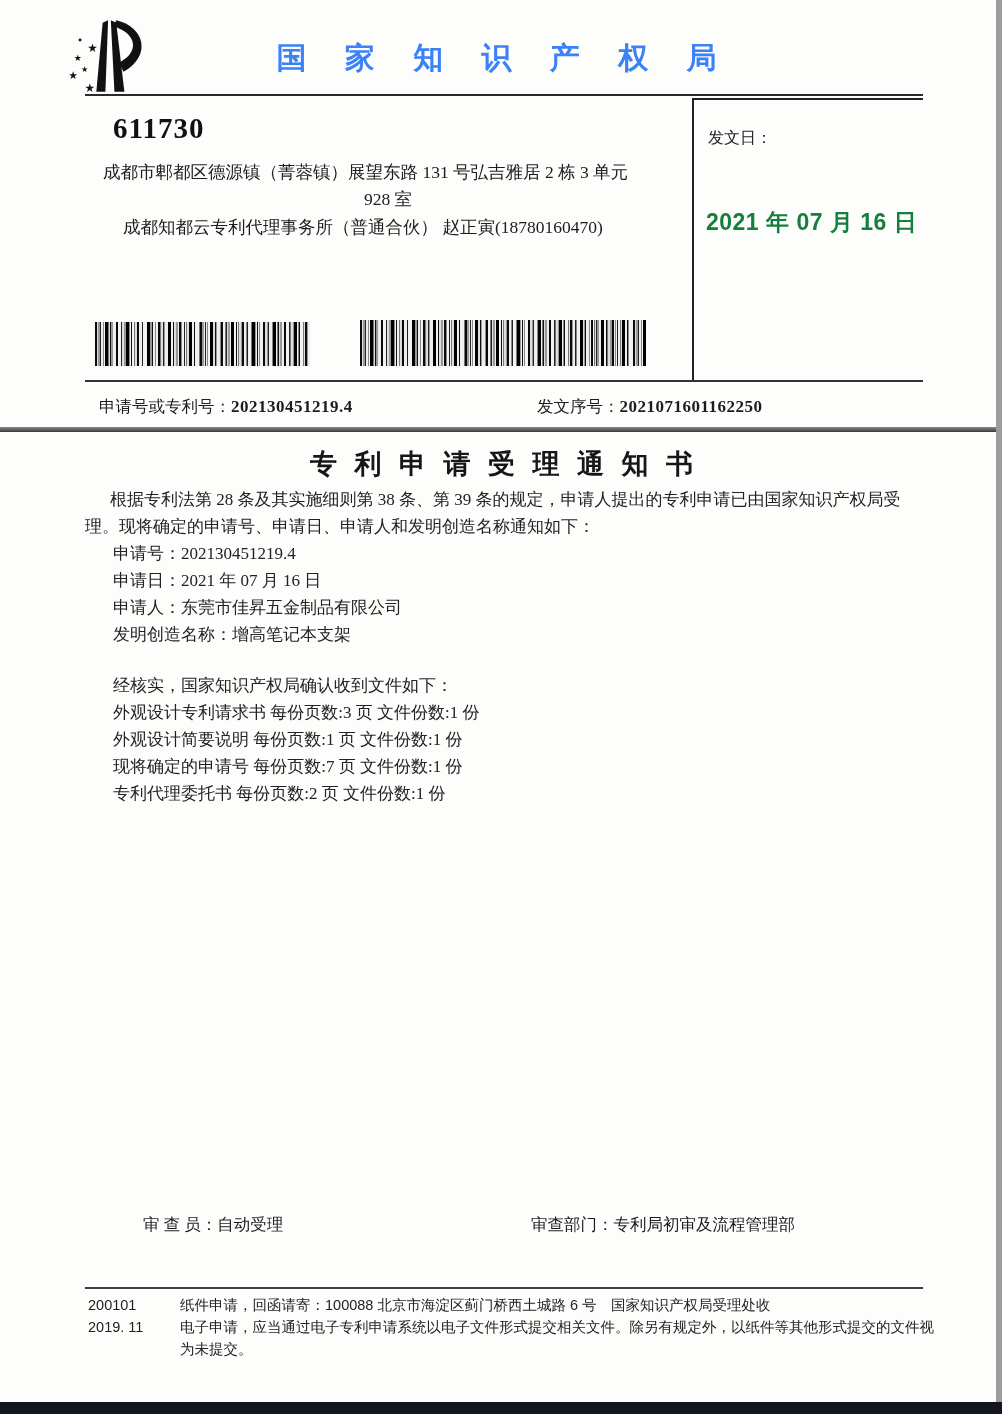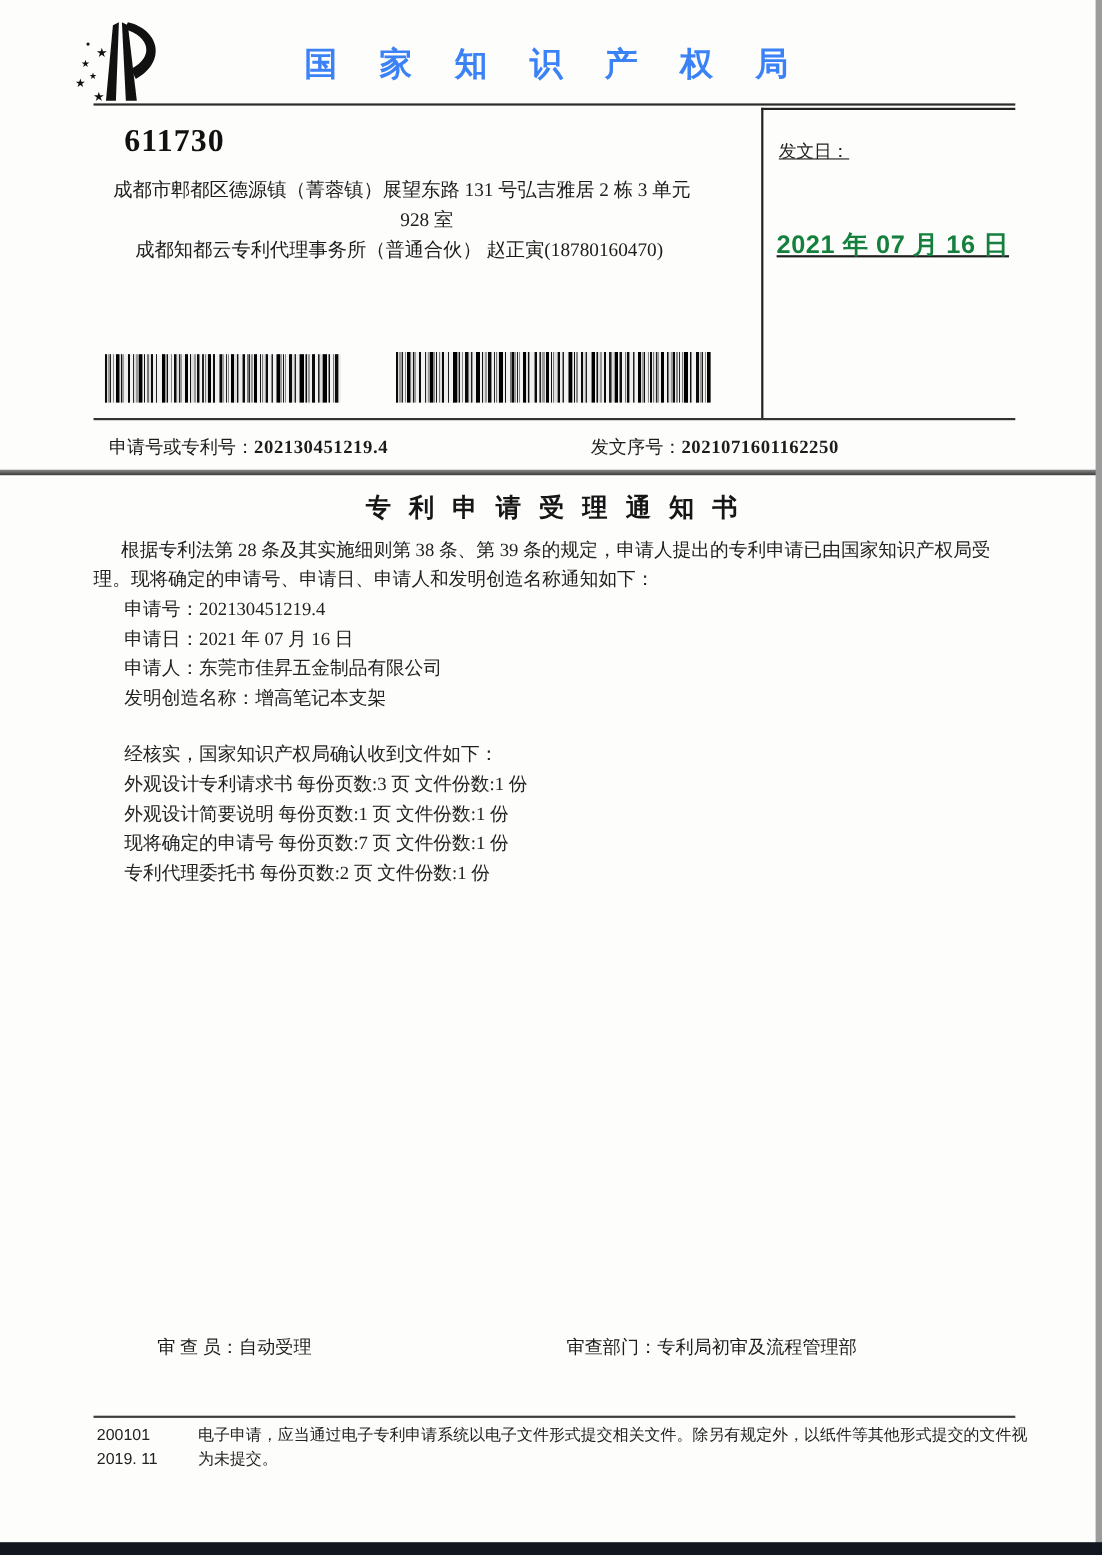--- a/index.html
+++ b/index.html
@@ -18,21 +18,21 @@
   }
   .header-rule { position:absolute; left:85px; top:94px; width:838px; height:2px; background:#2b2b2b; }
   
   .mail-block { position:absolute; left:85px; top:112px; width:606px; }
   .postal { margin-left:28px; font-size:29px; font-weight:bold; letter-spacing:1px; color:#111; }
   .addr1 { margin-top:14px; margin-left:18px; font-size:17.5px; line-height:27px; }
   .addr2 { text-align:center; font-size:17.5px; line-height:27px; }
   .recipient { margin-top:1px; margin-left:38px; font-size:17.5px; line-height:27px; }
   .date-box {
     position:absolute; left:692px; top:98px; width:231px; height:282px;
-    border-left:2px solid #222; border-top:2px solid #222;text-decoration:underline;
+    border-left:2px solid #222; border-top:2px solid #222;
   }
   .date-label { margin:28px 0 0 14px; font-size:16px; color:#222; }
   .date-value {
     margin:58px 0 0 12px; font-size:23px; font-weight:bold; letter-spacing:0.5px;
     font-family:"Liberation Sans","DejaVu Sans",sans-serif; color:#15803d;
   }
   
   .barcode {
     position:absolute; background-color:#fff;
     background-image:
@@ -48,34 +48,34 @@
   .numbers-row .ser { position:absolute; left:452px; }
   .numbers-row b { font-size:17px; letter-spacing:0.5px;text-align:right; }
   .thick-rule {
     position:absolute; left:0; top:427px; width:1002px; height:5px;
     background:linear-gradient(#8a8a8a,#3a3a3a);
   }
   
   .notice-title {
     position:absolute; left:85px; top:446px; width:838px; text-align:center;
     font-family:"Liberation Sans","DejaVu Sans",sans-serif;
-    font-size:23px; font-weight:bold; letter-spacing:5px; color:#161616;
+    font-size:27px; font-weight:bold; letter-spacing:5px; color:#161616;
   }
   .body-block { position:absolute; left:85px; top:486px; width:842px; font-size:17px; line-height:27px; color:#222; }
   .intro { text-indent:25px; }
   .field-line, .doc-line, .received-intro { margin-left:28px; }
   .received-intro { margin-top:24px; }
   
   .tips { position:absolute; left:85px; top:960px; width:848px; font-size:15px; line-height:29px; color:#2a2a2a; }
   .tips-label { margin-bottom:2px; }
   .tip-item { text-indent:30px; }
   
   .signoff { position:absolute; left:85px; top:1214px; width:838px; font-size:16.5px; }
   .signoff .examiner { position:absolute; left:58px; }
-  .signoff .dept { position:absolute; left:430px; }
+  .signoff .dept { position:absolute; left:446px; }
   
   .footer-rule { position:absolute; left:85px; top:1287px; width:838px; height:2px; background:#3d3d3d; }
   .page-footer {
     position:absolute; left:88px; top:1294px; width:860px; display:flex;
     font-family:"Liberation Sans","DejaVu Sans",sans-serif; font-size:14.5px; line-height:22px; color:#222;
   }
   .footer-codes { width:92px; flex:none; }
   .footer-text { width:760px; }
   
   .right-edge { position:absolute; right:0; top:0; width:6px; height:1414px; background:#9c9c9c; }
@@ -145,19 +145,20 @@
     <span class="dept"><span>审查部门：</span><span>专利局初审及流程管理部</span></span>
   </div>
 
   <div class="footer-rule"></div>
   <div class="page-footer">
     <div class="footer-codes">
       <div>200101</div>
       <div>2019. 11</div>
     </div>
     <div class="footer-text">
+      <div>纸件申请，回函请寄：100088  北京市海淀区蓟门桥西土城路 6 号　国家知识产权局受理处收</div>
       <div>电子申请，应当通过电子专利申请系统以电子文件形式提交相关文件。除另有规定外，以纸件等其他形式提交的文件视为未提交。</div>
     </div>
   </div>
 
   <div class="right-edge"></div>
   <div class="bottom-bar"></div>
 </div>
 
 </body></html>

